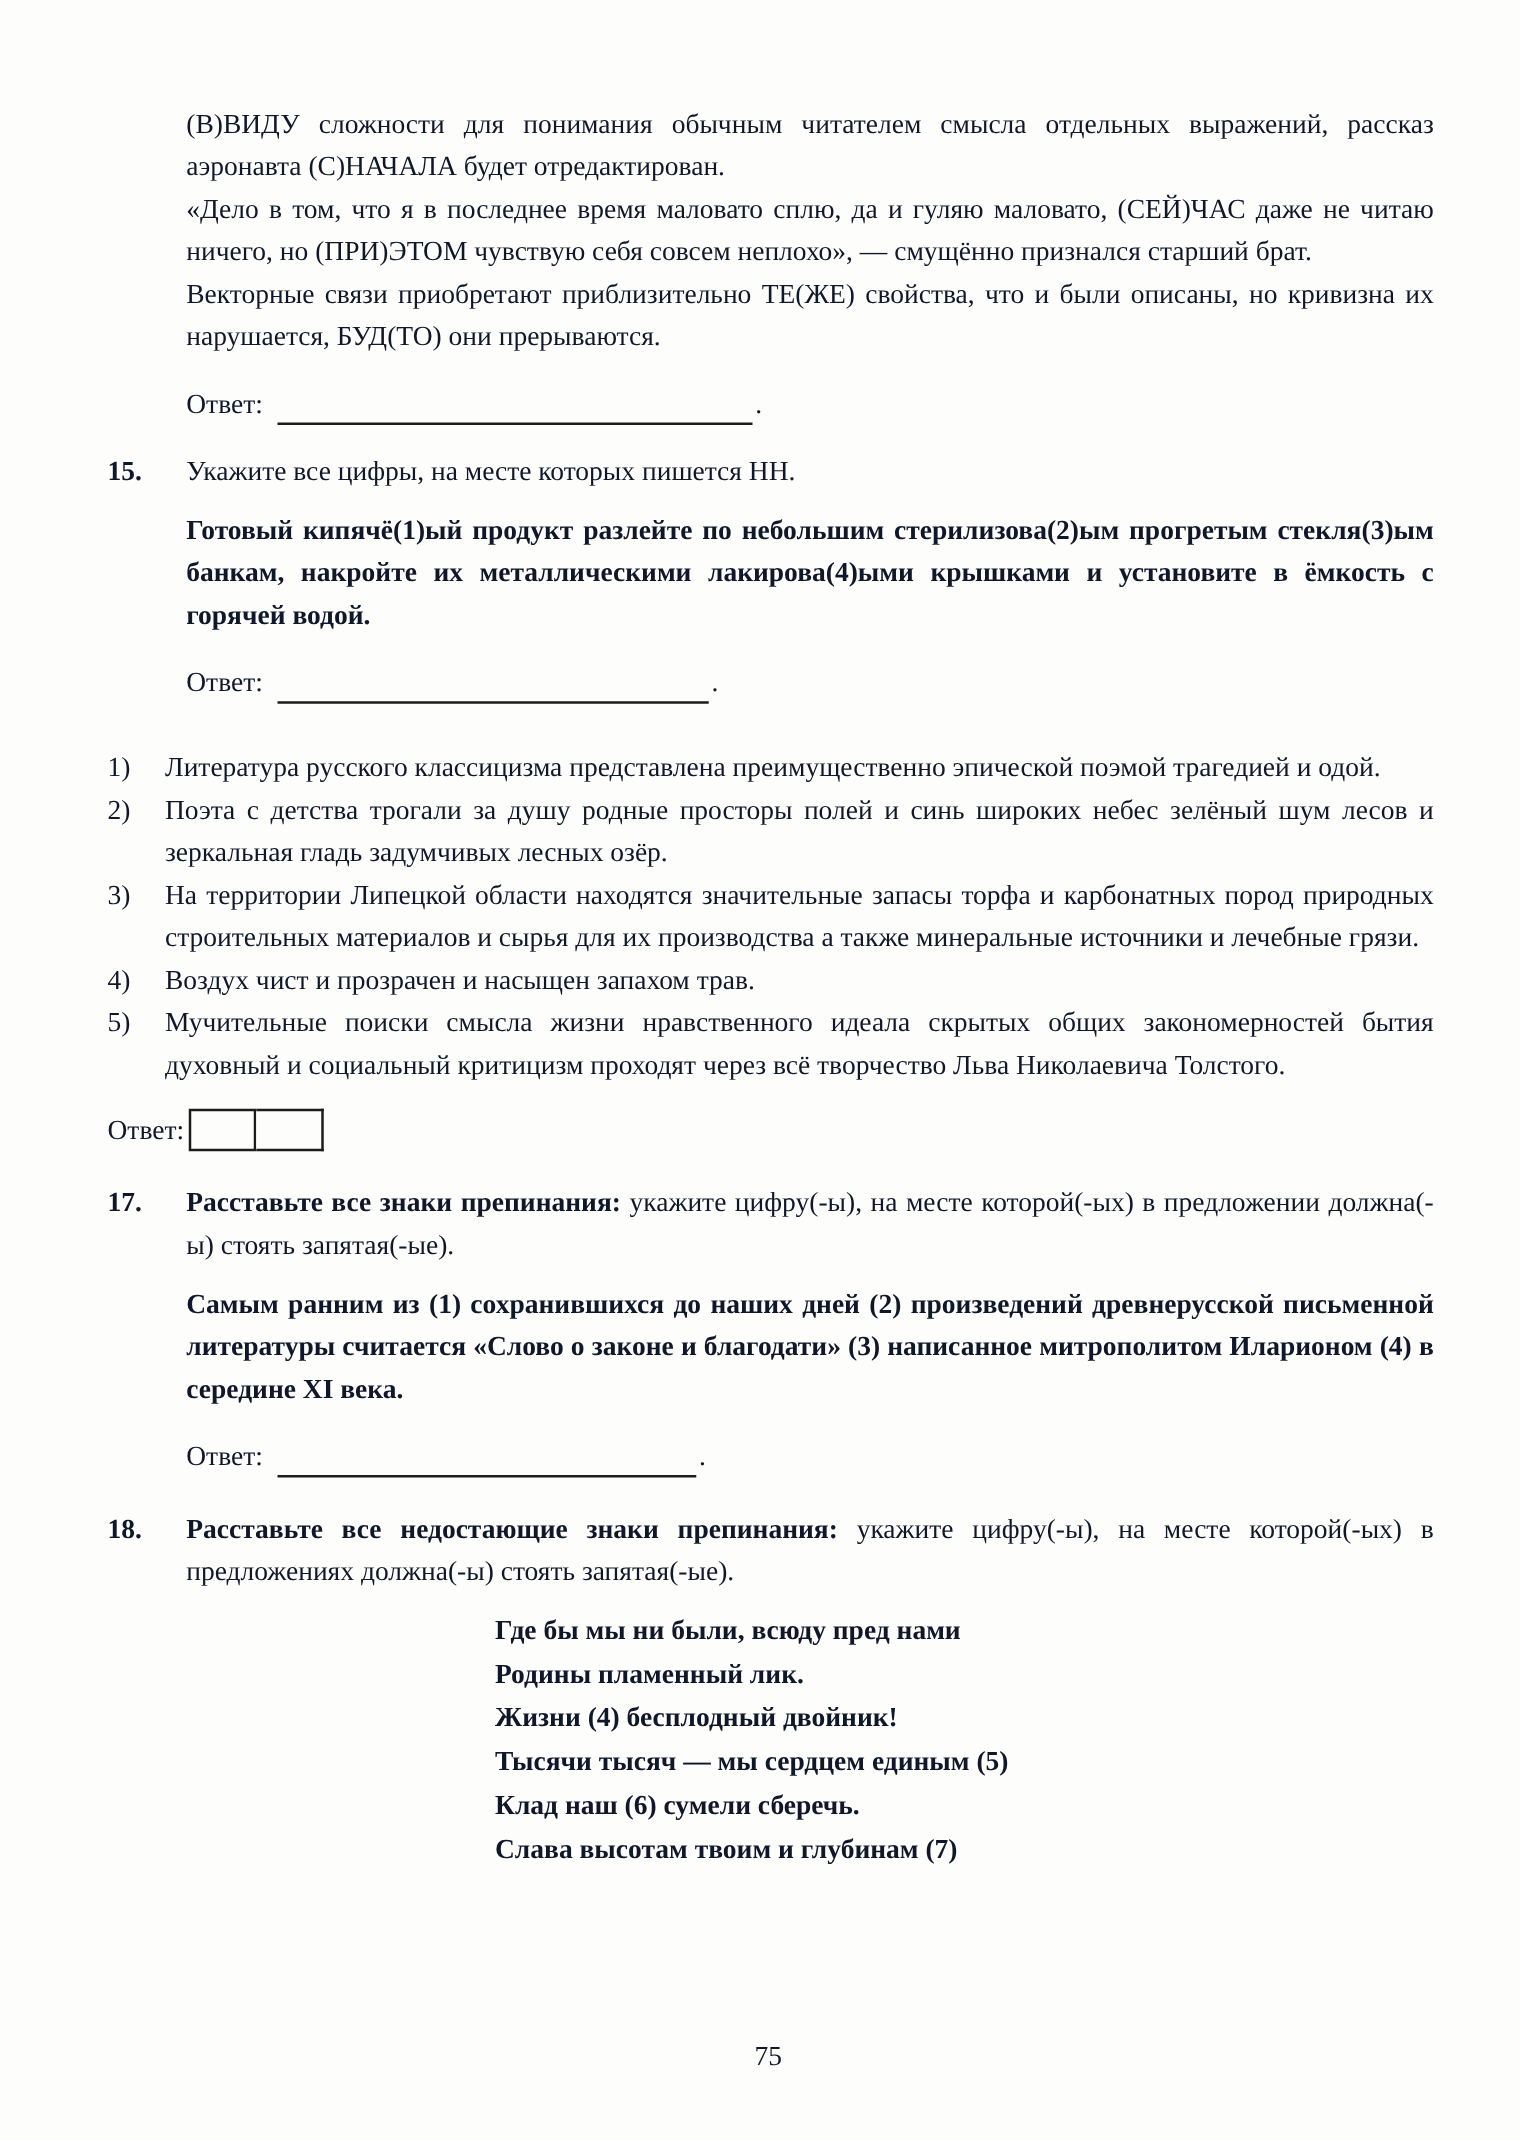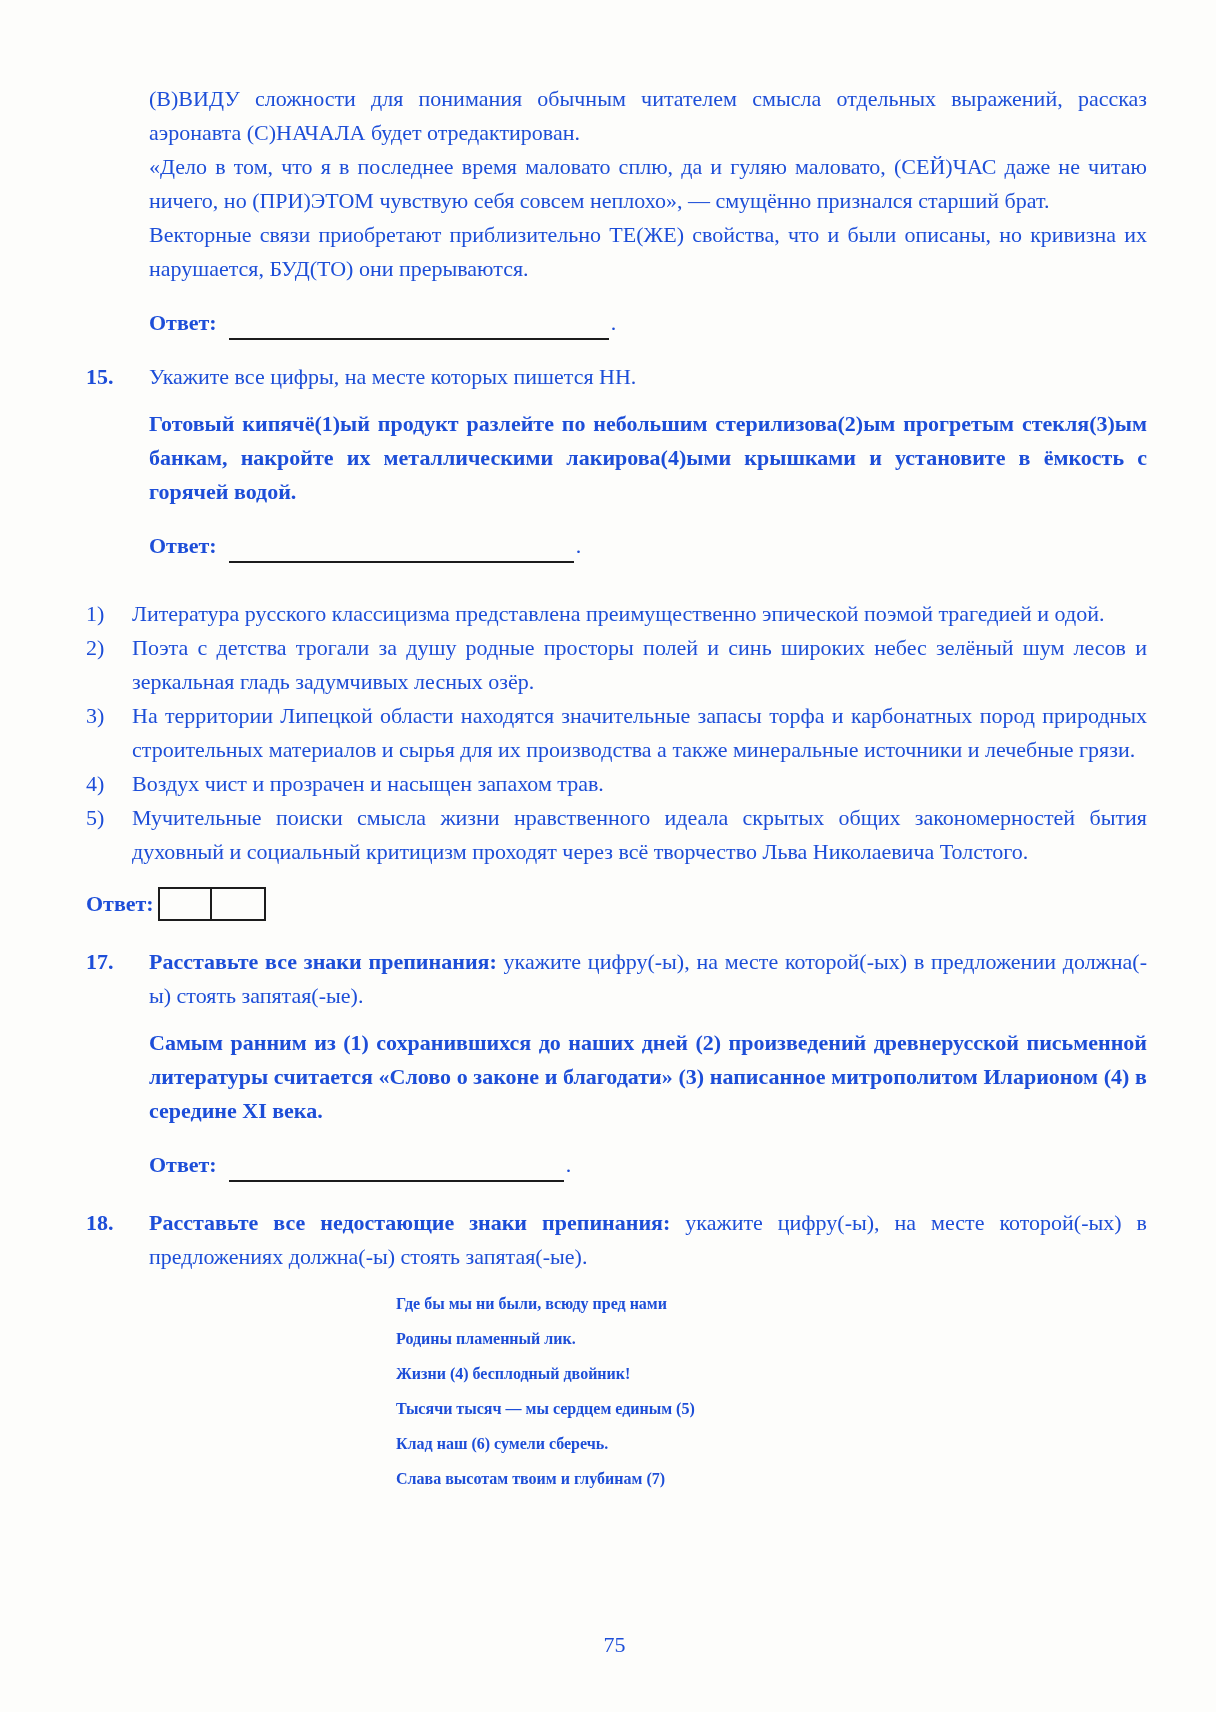--- a/index.html
+++ b/index.html
@@ -3,21 +3,21 @@
 <meta charset="utf-8">
 <style>
   * { box-sizing: border-box; }
   html, body { margin: 0; padding: 0; background: #e8e8e6; }
   .page {
     position: relative;
     width: 1216px;
     height: 1712px;
     margin: 0 auto;
     background: #fdfdfb;
-    color: #1d4ed8;
+    color: #0f172a;
     font-family: "Liberation Serif", "DejaVu Serif", serif;
     padding: 82px 69px 0 86px;
     overflow: hidden;
   }
   .body-indent { margin-left: 63px; }
   p.text {
     margin: 0;
     font-size: 22px;
     line-height: 34px;
     text-align: justify;
@@ -33,21 +33,21 @@
   }
   .qbody { flex: 1; min-width: 0; }
   .qbody p.text + p.text { margin-top: 13px; }
   .answer-row {
     display: flex;
     align-items: flex-end;
     font-size: 22px;
     line-height: 34px;
     margin: 20px 0 4px 0;
   }
-  .alabel { margin-right: 12px; white-space: nowrap; font-weight: bold; }
+  .alabel { margin-right: 12px; white-space: nowrap; }
   .blank {
     display: inline-block;
     border-bottom: 2px solid #1c1c1c;
     height: 26px;
   }
   .w380 { width: 380px; }
   .w345 { width: 345px; }
   .w335 { width: 335px; }
   .aperiod { margin-left: 2px; }
   .options { margin-top: 10px; }
@@ -57,21 +57,21 @@
   .answer-row.boxes { align-items: center; margin-top: 18px; }
   .answer-row.boxes .alabel { margin-right: 4px; }
   .abox {
     width: 54px;
     height: 34px;
     border: 2px solid #1c1c1c;
     background: #fdfdfb;
   }
   .abox + .abox { border-left: none; }
   .poem { margin: 12px 0 0 247px; }
-  .poem-line { font-size: 16px; line-height: 35px; font-weight: bold; }
+  .poem-line { font-size: 22px; line-height: 35px; font-weight: bold; }
   .page-number {
     position: absolute;
     left: 13px; right: 0;
     bottom: 54px;
     text-align: center;
     font-size: 22px;
   }
 </style>
 </head>
 <body>

